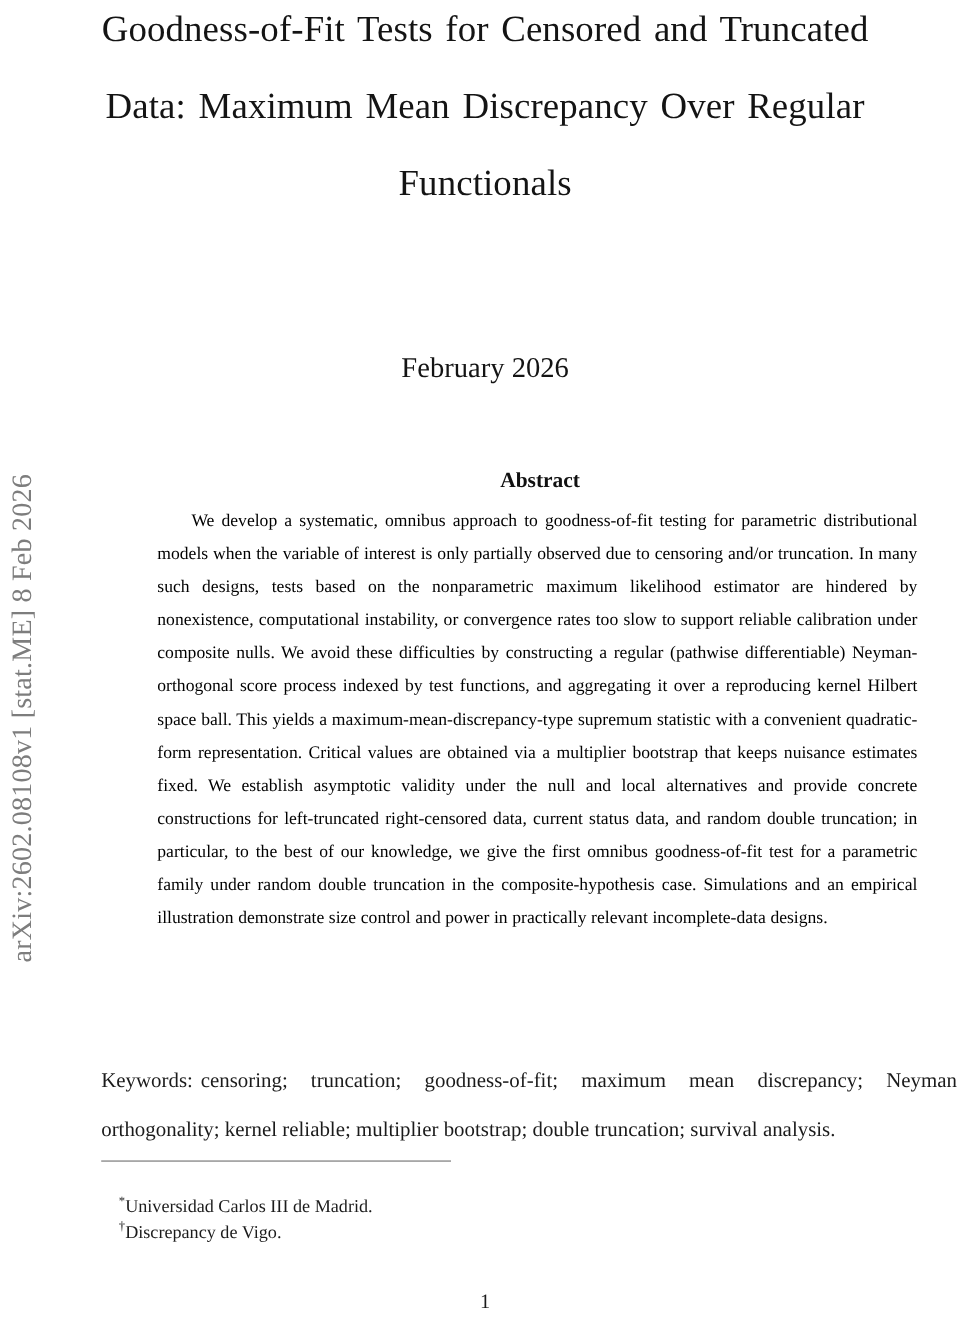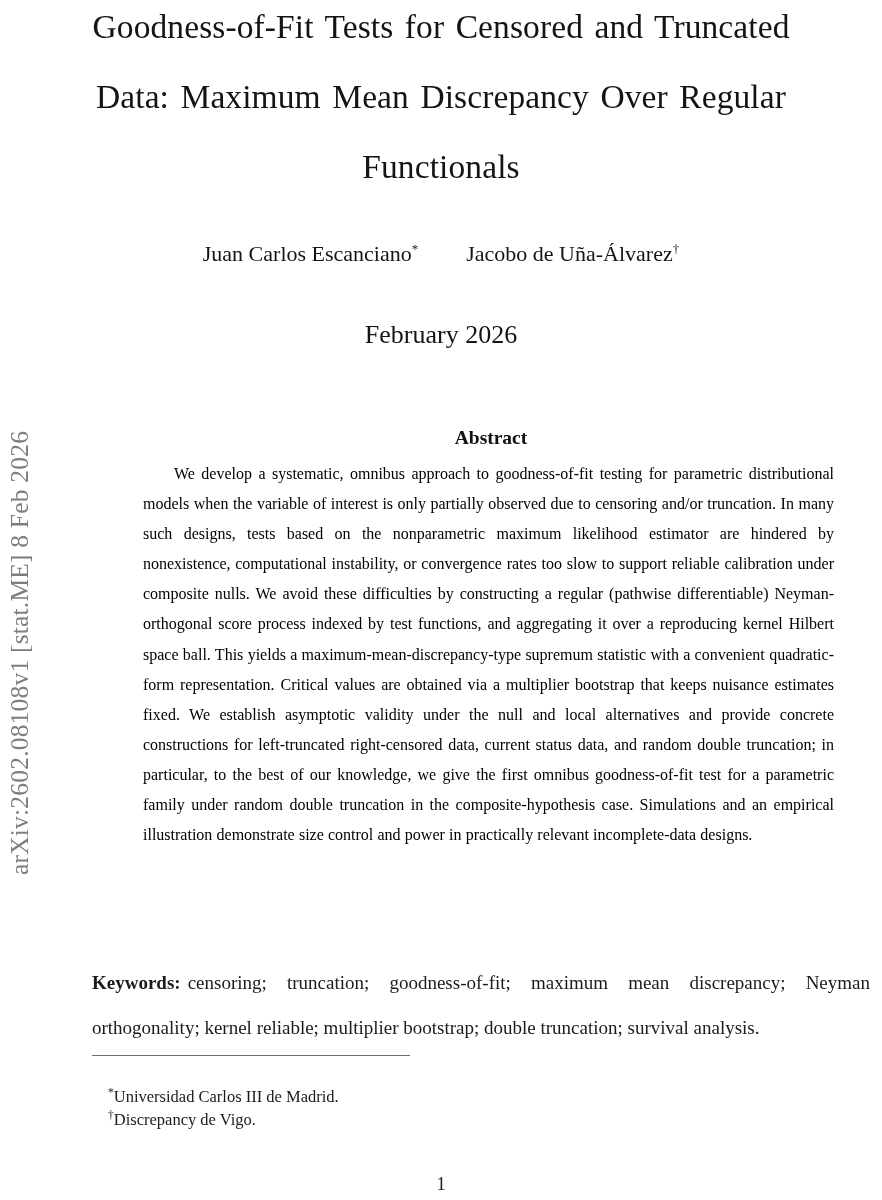--- a/index.html
+++ b/index.html
@@ -118,21 +118,21 @@
     position: absolute;
     left: 92px;
     top: 960px;
     width: 778px;
     font-size: 19px;
     line-height: 45px;
     text-align: justify;
     color: #1b1b1b;
   }
   .keywords b {
-    font-weight: bold;
+    font-weight: normal;
     margin-top: 20px;
   }
   .keywords .kw-gap { display:inline-block; width:7px; }
 
   .footnote-rule {
     position: absolute;
     left: 92px;
     top: 1055px;
     width: 318px;
     height: 1px;
@@ -166,23 +166,20 @@
 </style>
 </head>
 <body>
 
 <div class="arxiv-stamp">arXiv:2602.08108v1  [stat.ME]  8 Feb 2026</div>
 
 <div class="page">
 
   <div class="title">Goodness-of-Fit Tests for Censored and Truncated Data: Maximum Mean Discrepancy Over Regular Functionals</div>
 
-  <div class="authors">
-    <span>Juan Carlos Escanciano</span><sup>*</sup><span class="sp"></span><span>Jacobo de Uña-Álvarez</span><sup>†</sup>
-  </div>
 
   <div class="date">February 2026</div>
 
   <div class="abstract-head">Abstract</div>
 
   <div class="abstract-body">We develop a systematic, omnibus approach to goodness-of-fit testing for parametric distributional models when the variable of interest is only partially observed due to censoring and/or truncation. In many such designs, tests based on the nonparametric maximum likelihood estimator are hindered by nonexistence, computational instability, or convergence rates too slow to support reliable calibration under composite nulls. We avoid these difficulties by constructing a regular (pathwise differentiable) Neyman-orthogonal score process indexed by test functions, and aggregating it over a reproducing kernel Hilbert space ball. This yields a maximum-mean-discrepancy-type supremum statistic with a convenient quadratic-form representation. Critical values are obtained via a multiplier bootstrap that keeps nuisance estimates fixed. We establish asymptotic validity under the null and local alternatives and provide concrete constructions for left-truncated right-censored data, current status data, and random double truncation; in particular, to the best of our knowledge, we give the first omnibus goodness-of-fit test for a parametric family under random double truncation in the composite-hypothesis case. Simulations and an empirical illustration demonstrate size control and power in practically relevant incomplete-data designs.</div>
 
   <div class="keywords">
     <b>Keywords:</b><span class="kw-gap"></span><span>censoring; truncation; goodness-of-fit; maximum mean discrepancy; Neyman orthogonality; kernel reliable; multiplier bootstrap; double truncation; survival analysis.</span>
   </div>

